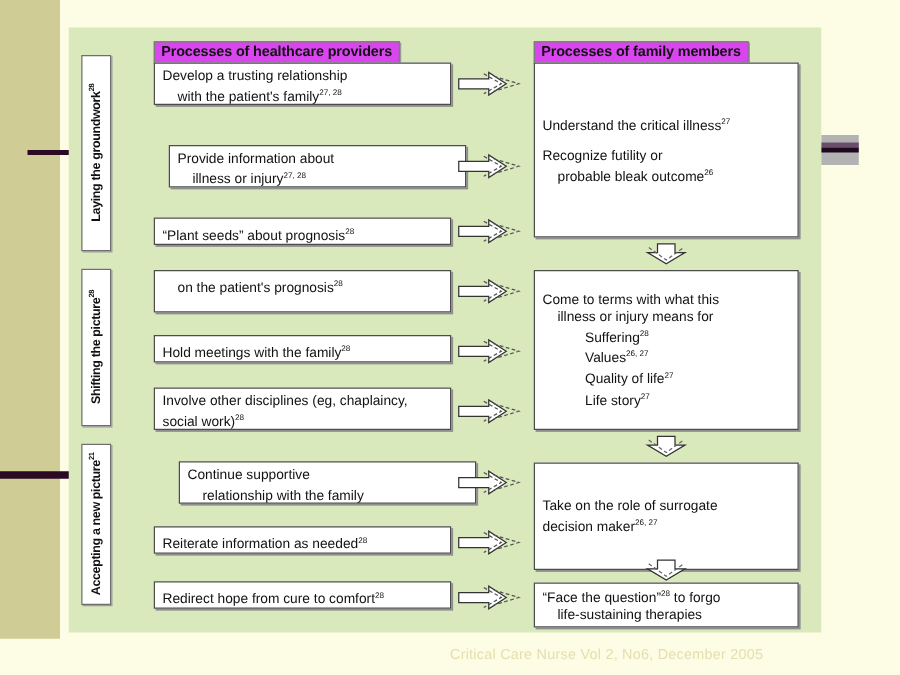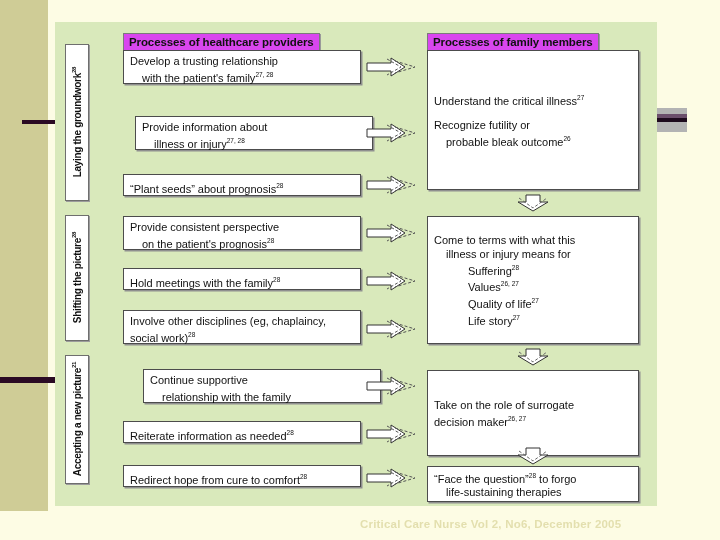--- a/index.html
+++ b/index.html
@@ -111,21 +111,21 @@
   .fbox .ind2{display:block;padding-left:34px;}
 
   
   .harrow{position:absolute;width:54px;height:22px;}
   
   .varrow{position:absolute;width:40px;height:18px;left:458px;}
 
   
   #caption{
     position:absolute;left:360px;top:518px;
-    font-size:11.5px;font-weight:bold;
+    font-size:11.5px;font-weight:normal;
     color:#e3dfae;
     white-space:nowrap;
     letter-spacing:0.2px;
   }
 </style>
 </head>
 <body>
 
 <div id="left-band"></div>
 <div id="left-rule-top"></div>
@@ -158,21 +158,20 @@
   <div class="pbox" style="top:94px;height:34px;margin-left:12px;">
     <span>Provide information about</span>
     <span class="ind"><i style="font-style:normal">illness or injury</i><sup>27, 28</sup></span>
   </div>
 
   <div class="pbox" style="top:152px;height:22px;">
     <span>“Plant seeds” about prognosis</span><sup>28</sup>
   </div>
 
   <div class="pbox" style="top:194px;height:34px;">
-    <span>Provide consistent perspective</span>
     <span class="ind"><i style="font-style:normal">on the patient's prognosis</i><sup>28</sup></span>
   </div>
 
   <div class="pbox" style="top:246px;height:22px;">
     <span>Hold meetings with the family</span><sup>28</sup>
   </div>
 
   <div class="pbox" style="top:288px;height:34px;">
     <span>Involve other disciplines</span>
     <span><i style="font-style:normal">(eg, chaplaincy, social work)</i><sup>28</sup></span>

